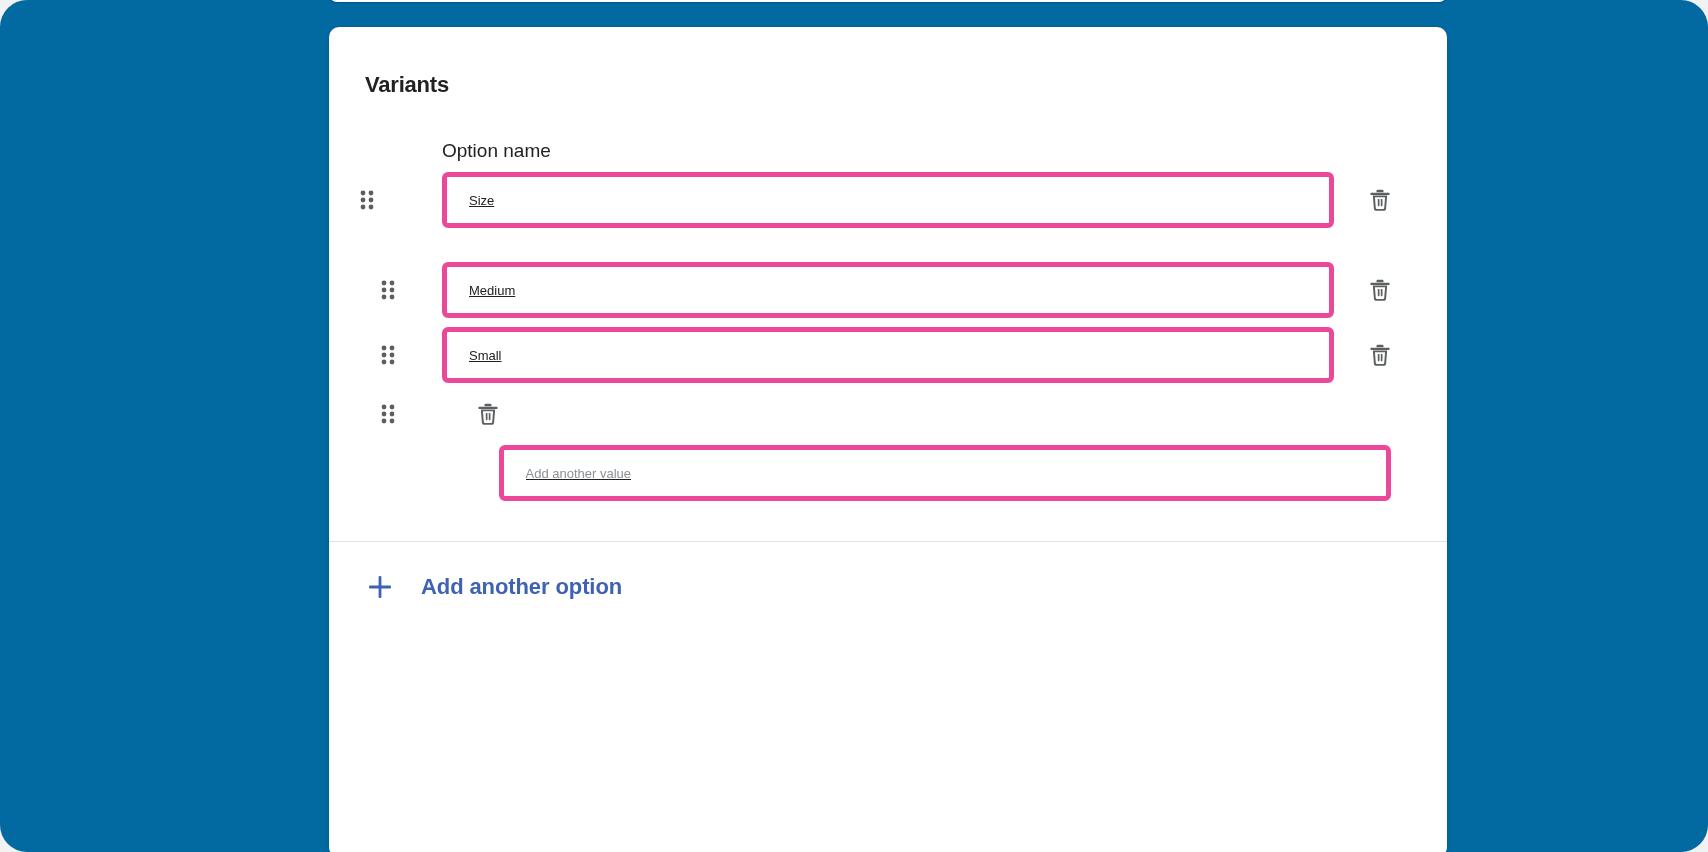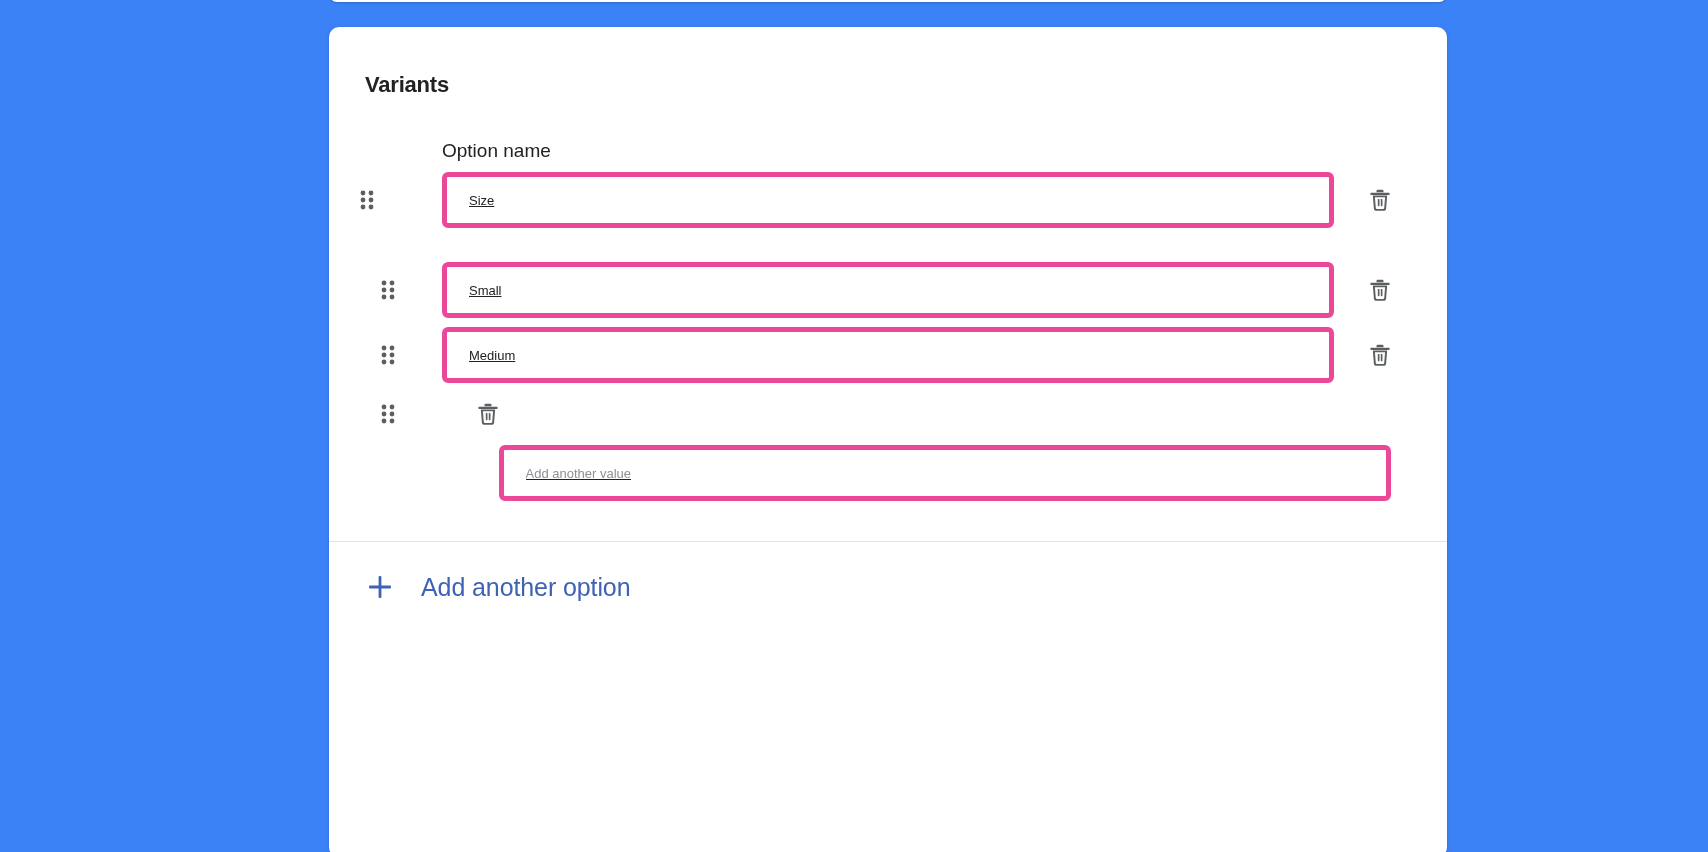--- a/index.html
+++ b/index.html
@@ -11,21 +11,22 @@
     overflow: hidden;
     background: #f1f2f4;
     font-family: "Liberation Sans", sans-serif;
     -webkit-font-smoothing: antialiased;
   }
 
   .page {
     position: relative;
     width: 1708px;
     height: 852px;
-    background: #3b82f6;
+    background: #0369a1;
+    border-radius: 27px;
   }
 
   
   .card-above {
     position: absolute;
     left: 329px;
     top: -14px;
     width: 1118px;
     height: 16px;
     background: #ffffff;
@@ -184,22 +185,22 @@
   .plus-icon {
     width: 30px;
     height: 30px;
     margin-right: 26px;
     display: flex;
     align-items: center;
     justify-content: center;
     flex: 0 0 auto;
   }
   .add-option-label {
-    font-size: 25px;
-    font-weight: normal;
+    font-size: 22px;
+    font-weight: bold;
     color: #3f62b5;
     letter-spacing: -0.1px;
   }
 </style>
 </head>
 <body>
 
 <div class="page">
 
   <div class="card-above"></div>
@@ -237,20 +238,45 @@
               <path d="M5.3 7.2h9.4l-.72 9.1a1.4 1.4 0 0 1-1.4 1.3H7.42a1.4 1.4 0 0 1-1.4-1.3L5.3 7.2z" fill="none" stroke="#5c5f62" stroke-width="1.5"></path>
               <rect x="8.3" y="9.2" width="1.3" height="5.6" rx="0.5" fill="#5c5f62"></rect>
               <rect x="10.6" y="9.2" width="1.3" height="5.6" rx="0.5" fill="#5c5f62"></rect>
             </svg>
           </button>
         </div>
       </div>
 
       <div class="values-block">
 
+
+        <div class="row value-row">
+          <div class="value-handle-wrap">
+            <div class="handle">
+              <svg width="16" height="22" viewBox="0 0 16 22" aria-hidden="true">
+                <circle cx="4" cy="4" r="2.4" fill="#5c5f62"></circle>
+                <circle cx="12" cy="4" r="2.4" fill="#5c5f62"></circle>
+                <circle cx="4" cy="11" r="2.4" fill="#5c5f62"></circle>
+                <circle cx="12" cy="11" r="2.4" fill="#5c5f62"></circle>
+                <circle cx="4" cy="18" r="2.4" fill="#5c5f62"></circle>
+                <circle cx="12" cy="18" r="2.4" fill="#5c5f62"></circle>
+              </svg>
+            </div>
+          </div>
+          <input class="text-input" type="text" value="Medium" style="">
+          <button class="delete-btn">
+            <svg width="26" height="26" viewBox="0 0 20 20" aria-hidden="true">
+              <path d="M8.2 2.2h3.6a.9.9 0 0 1 .9.9v.9H7.3v-.9a.9.9 0 0 1 .9-.9z" fill="#5c5f62"></path>
+              <rect x="2.6" y="4.4" width="14.8" height="1.7" rx="0.6" fill="#5c5f62"></rect>
+              <path d="M5.3 7.2h9.4l-.72 9.1a1.4 1.4 0 0 1-1.4 1.3H7.42a1.4 1.4 0 0 1-1.4-1.3L5.3 7.2z" fill="none" stroke="#5c5f62" stroke-width="1.5"></path>
+              <rect x="8.3" y="9.2" width="1.3" height="5.6" rx="0.5" fill="#5c5f62"></rect>
+              <rect x="10.6" y="9.2" width="1.3" height="5.6" rx="0.5" fill="#5c5f62"></rect>
+            </svg>
+          </button>
+        </div>
 
         <div class="row value-row">
           <div class="value-handle-wrap">
             <div class="handle">
               <svg width="16" height="22" viewBox="0 0 16 22" aria-hidden="true">
                 <circle cx="4" cy="4" r="2.4" fill="#5c5f62"></circle>
                 <circle cx="12" cy="4" r="2.4" fill="#5c5f62"></circle>
                 <circle cx="4" cy="11" r="2.4" fill="#5c5f62"></circle>
                 <circle cx="12" cy="11" r="2.4" fill="#5c5f62"></circle>
                 <circle cx="4" cy="18" r="2.4" fill="#5c5f62"></circle>
@@ -276,56 +302,31 @@
               <svg width="16" height="22" viewBox="0 0 16 22" aria-hidden="true">
                 <circle cx="4" cy="4" r="2.4" fill="#5c5f62"></circle>
                 <circle cx="12" cy="4" r="2.4" fill="#5c5f62"></circle>
                 <circle cx="4" cy="11" r="2.4" fill="#5c5f62"></circle>
                 <circle cx="12" cy="11" r="2.4" fill="#5c5f62"></circle>
                 <circle cx="4" cy="18" r="2.4" fill="#5c5f62"></circle>
                 <circle cx="12" cy="18" r="2.4" fill="#5c5f62"></circle>
               </svg>
             </div>
           </div>
-          <input class="text-input" type="text" value="Medium" style="">
           <button class="delete-btn">
             <svg width="26" height="26" viewBox="0 0 20 20" aria-hidden="true">
               <path d="M8.2 2.2h3.6a.9.9 0 0 1 .9.9v.9H7.3v-.9a.9.9 0 0 1 .9-.9z" fill="#5c5f62"></path>
               <rect x="2.6" y="4.4" width="14.8" height="1.7" rx="0.6" fill="#5c5f62"></rect>
               <path d="M5.3 7.2h9.4l-.72 9.1a1.4 1.4 0 0 1-1.4 1.3H7.42a1.4 1.4 0 0 1-1.4-1.3L5.3 7.2z" fill="none" stroke="#5c5f62" stroke-width="1.5"></path>
               <rect x="8.3" y="9.2" width="1.3" height="5.6" rx="0.5" fill="#5c5f62"></rect>
               <rect x="10.6" y="9.2" width="1.3" height="5.6" rx="0.5" fill="#5c5f62"></rect>
             </svg>
           </button>
         </div>
 
-        <div class="row value-row">
-          <div class="value-handle-wrap">
-            <div class="handle">
-              <svg width="16" height="22" viewBox="0 0 16 22" aria-hidden="true">
-                <circle cx="4" cy="4" r="2.4" fill="#5c5f62"></circle>
-                <circle cx="12" cy="4" r="2.4" fill="#5c5f62"></circle>
-                <circle cx="4" cy="11" r="2.4" fill="#5c5f62"></circle>
-                <circle cx="12" cy="11" r="2.4" fill="#5c5f62"></circle>
-                <circle cx="4" cy="18" r="2.4" fill="#5c5f62"></circle>
-                <circle cx="12" cy="18" r="2.4" fill="#5c5f62"></circle>
-              </svg>
-            </div>
-          </div>
-          <button class="delete-btn">
-            <svg width="26" height="26" viewBox="0 0 20 20" aria-hidden="true">
-              <path d="M8.2 2.2h3.6a.9.9 0 0 1 .9.9v.9H7.3v-.9a.9.9 0 0 1 .9-.9z" fill="#5c5f62"></path>
-              <rect x="2.6" y="4.4" width="14.8" height="1.7" rx="0.6" fill="#5c5f62"></rect>
-              <path d="M5.3 7.2h9.4l-.72 9.1a1.4 1.4 0 0 1-1.4 1.3H7.42a1.4 1.4 0 0 1-1.4-1.3L5.3 7.2z" fill="none" stroke="#5c5f62" stroke-width="1.5"></path>
-              <rect x="8.3" y="9.2" width="1.3" height="5.6" rx="0.5" fill="#5c5f62"></rect>
-              <rect x="10.6" y="9.2" width="1.3" height="5.6" rx="0.5" fill="#5c5f62"></rect>
-            </svg>
-          </button>
-        </div>
-
         <div class="add-value-row">
           <div class="add-value-spacer"></div>
           <input class="text-input" type="text" placeholder="Add another value" style="">
         </div>
 
       </div>
 
       <div class="divider"></div>
 
       <div class="add-option-row">

